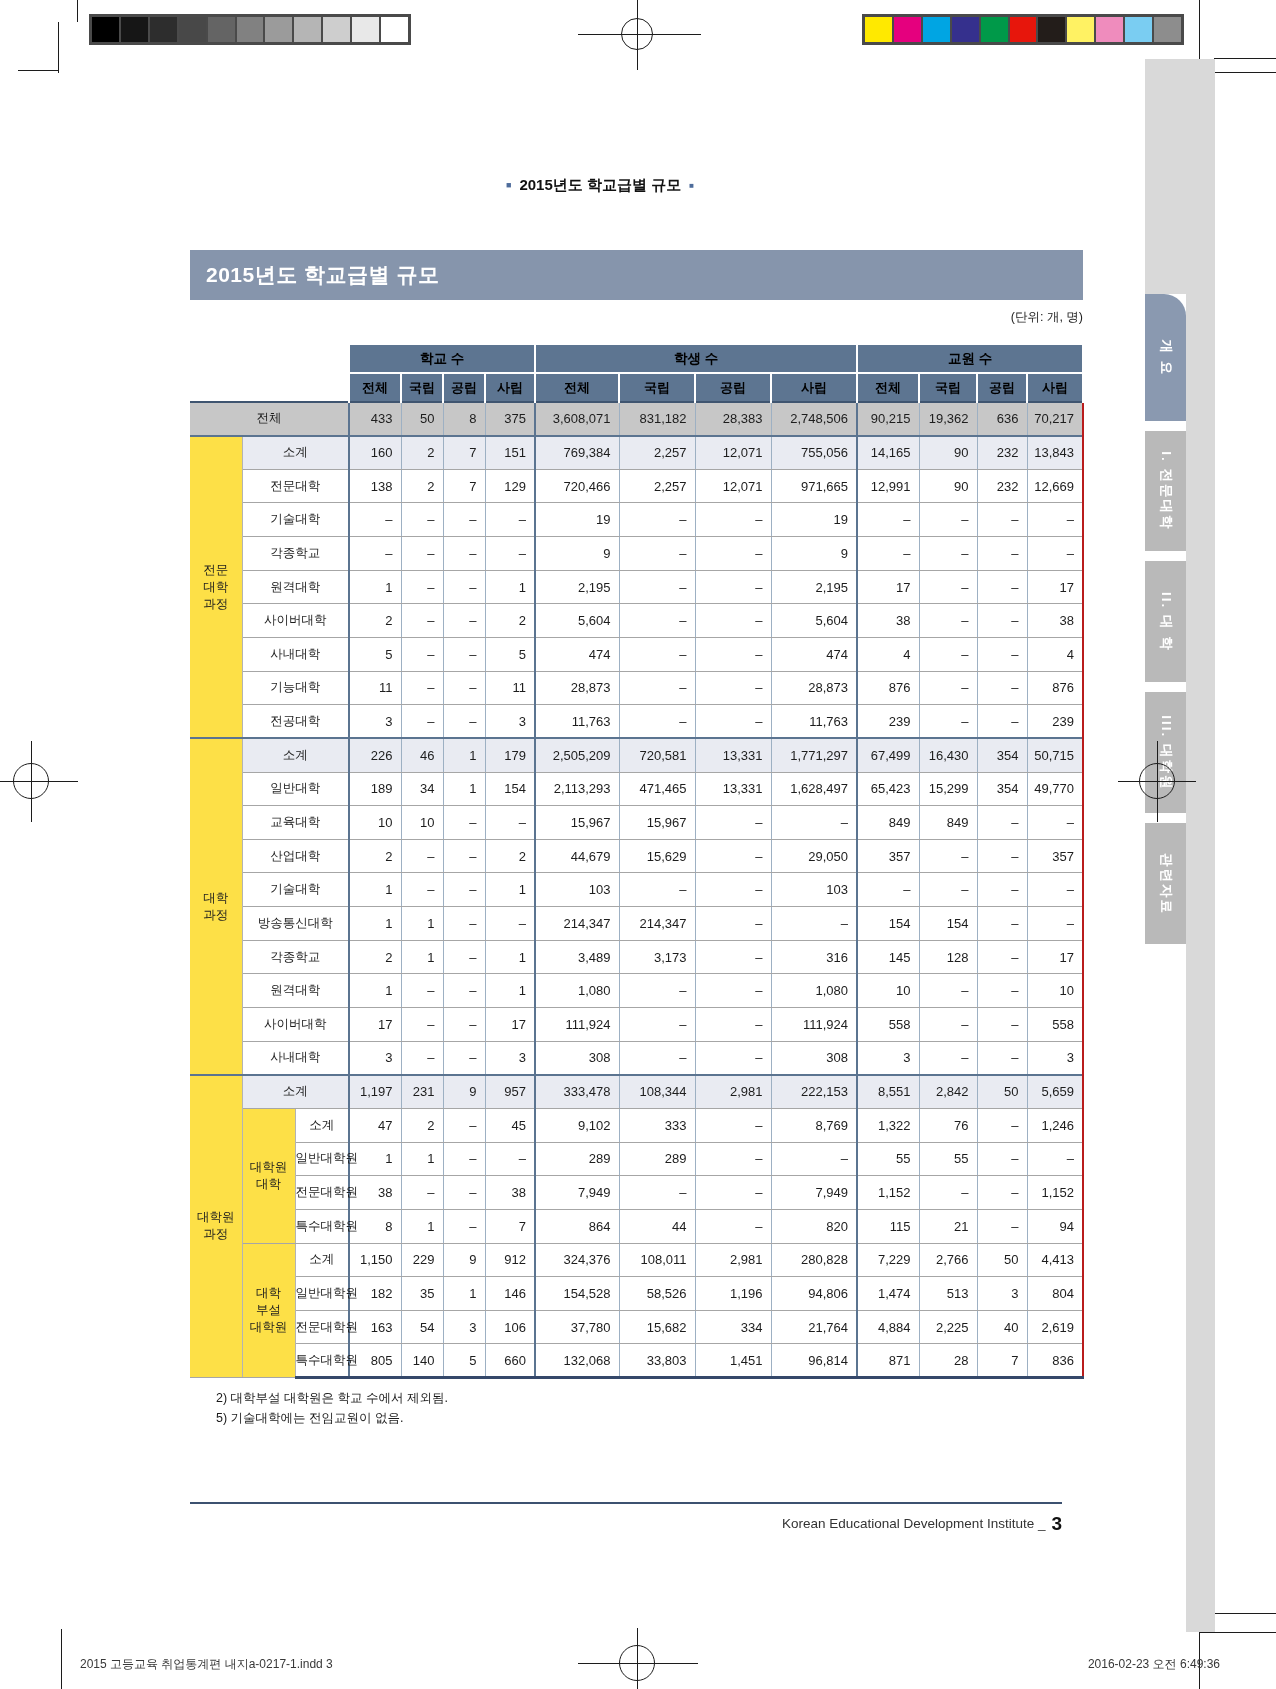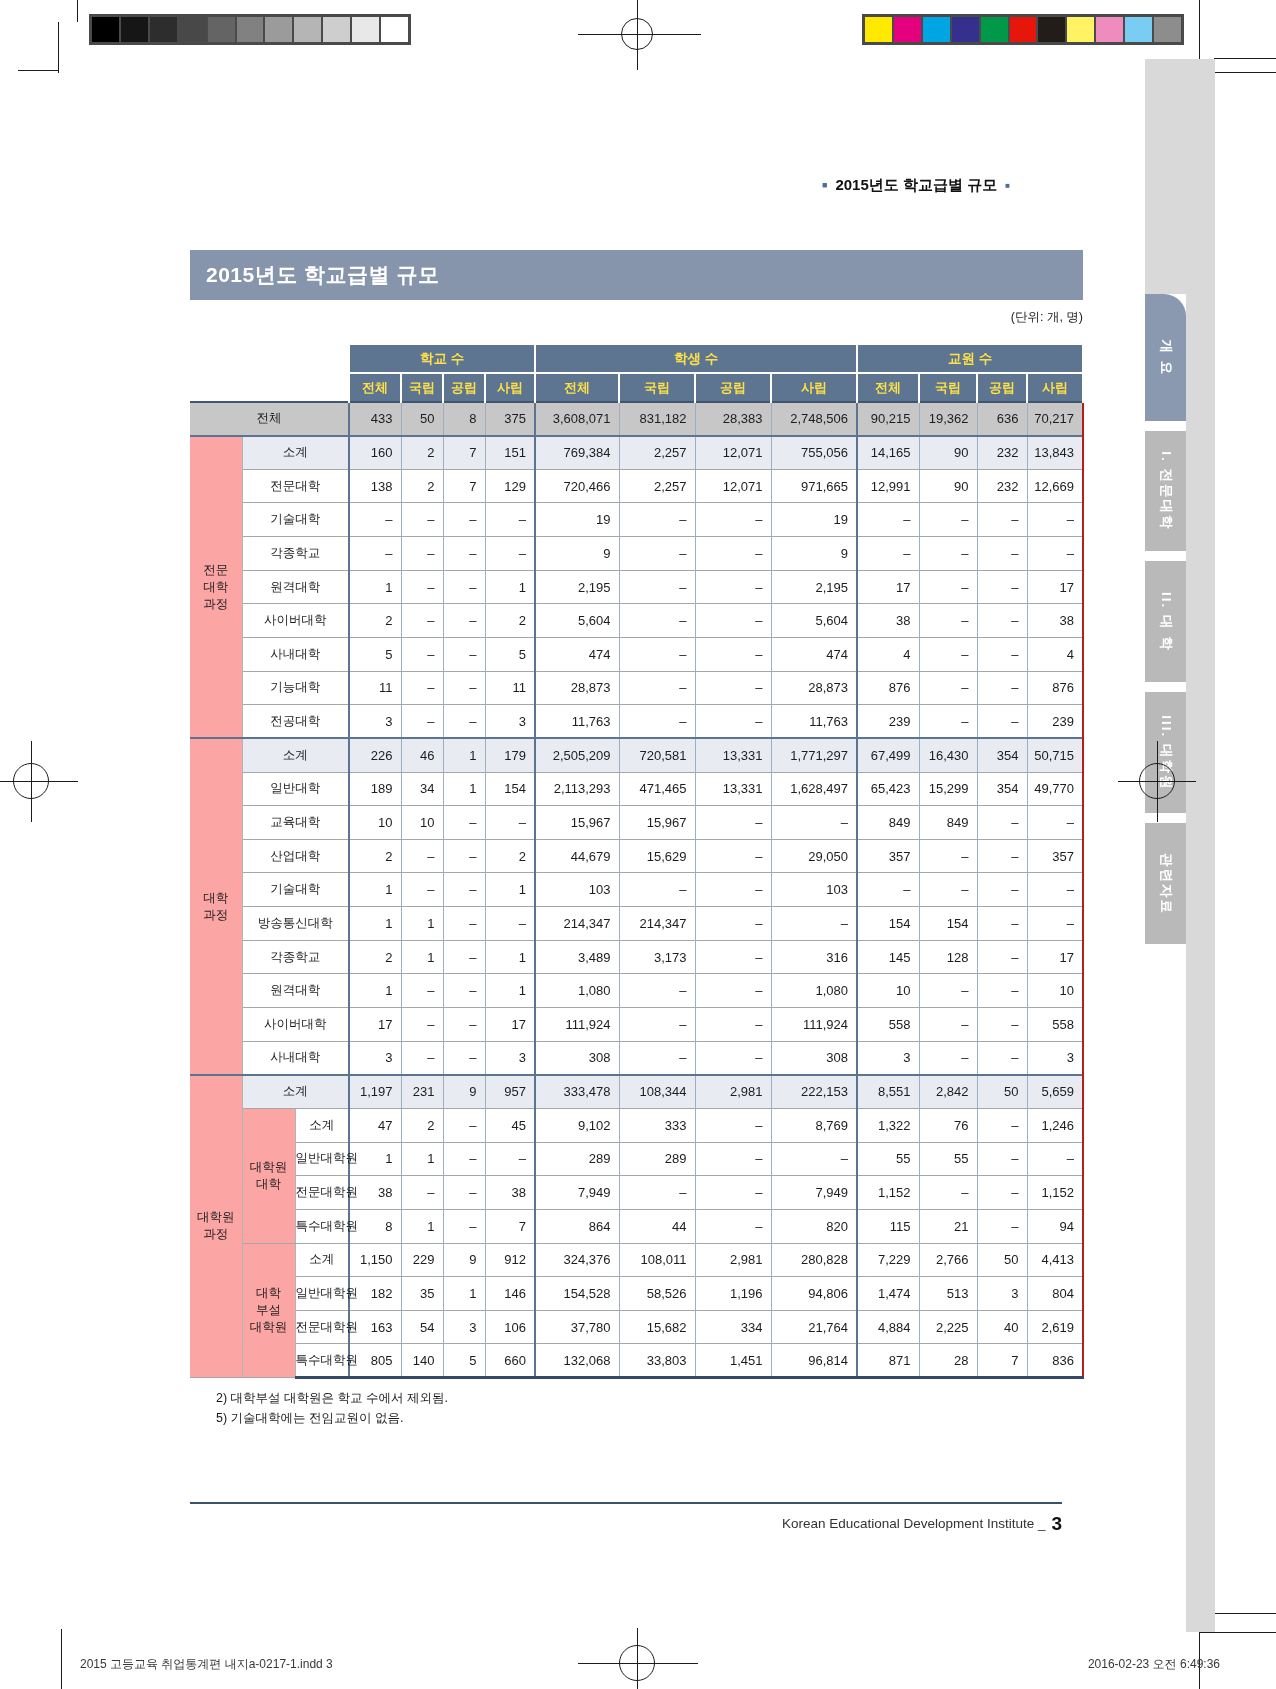--- a/index.html
+++ b/index.html
@@ -18,46 +18,46 @@
   .mk-c{position:absolute;border:1.5px solid #1c1c1c;border-radius:50%;box-sizing:border-box;}
 
   
   .strip{position:absolute;background:#d9d9d9;}
   .tab{position:absolute;left:1145px;width:41px;background:#b9b9b9;}
   .tab.active{background:#8a99b0;border-radius:0 22px 0 0;}
   .tab .vtext{position:absolute;top:50%;left:50%;transform:translate(-50%,-50%) rotate(90deg);
               white-space:nowrap;color:#fff;font-size:13.5px;font-weight:bold;letter-spacing:2px;}
 
   
-  .header-note{position:absolute;left:190px;top:176px;width:820px;text-align:right;
+  .header-note{position:absolute;left:190px;top:176px;width:820px;text-align:center;
                font-size:15px;font-weight:bold;color:#111;}
   .header-note .sq{color:#4e6c9b;font-size:9px;vertical-align:2px;}
   .header-note .sq.lead{margin-right:8px;}
   .header-note .sq.trail{margin-left:8px;font-size:8px;}
   .title-bar{position:absolute;left:190px;top:250px;width:893px;height:50px;background:#8695ac;
              color:#fff;font-size:21px;font-weight:bold;line-height:50px;padding-left:16px;
              box-sizing:border-box;letter-spacing:.5px;}
   .unit{position:absolute;left:190px;top:309px;width:893px;text-align:right;font-size:12.5px;color:#222;}
 
   
   .stats{position:absolute;left:190px;top:343px;}
   table{border-collapse:collapse;table-layout:fixed;width:893px;font-size:13px;color:#1d1d1d;}
   thead tr{height:29px;}
-  th{background:#5d7591;color:#fde047;font-weight:bold;border:2px solid #fff;padding:0;font-size:13.5px;}
+  th{background:#5d7591;color:#000000;font-weight:bold;border:2px solid #fff;padding:0;font-size:13.5px;}
   th.sh{font-size:13px;border-bottom-width:0;}
   th.corner{background:transparent;border:none;}
   tbody tr{height:33.65px;}
   td{padding:0;}
   td.num{text-align:right;padding-right:8px;border-right:1px solid #9db0c3;border-bottom:1px solid #a6a6a6;}
   td.num.gstart{border-left:2px solid #5b7490;}
   td.num.tend{border-right:2px solid #b91c1c;}
   td.name{text-align:center;border-right:1px solid #b3b3b3;border-bottom:1px solid #a6a6a6;
           font-size:12.5px;white-space:nowrap;}
   td.glabel,td.slabel{text-align:center;border-right:1px solid #b3b3b3;border-bottom:1px solid #a6a6a6;
-          background:#fca5a5;font-size:12.5px;line-height:17px;white-space:pre-line;}
+          background:#fde047;font-size:12.5px;line-height:17px;white-space:pre-line;}
   tr.total td{background:#c7c7c7;border-top:2px solid #3f5570;}
   tr.subtotal td.name,tr.subtotal td.num{background:#e9ebf2;}
   tr.sec td{border-top:2px solid #5b7490;}
   tbody tr.last td{border-bottom:3px solid #35486a;}
 
   
   .fn{position:absolute;left:190px;top:1389px;font-size:12.5px;line-height:19.5px;color:#1a1a1a;}
   .fn .line{padding-left:26px;}
   .fn .line.first{padding-left:0;}
   .fn .pfx{display:inline-block;width:26px;}

